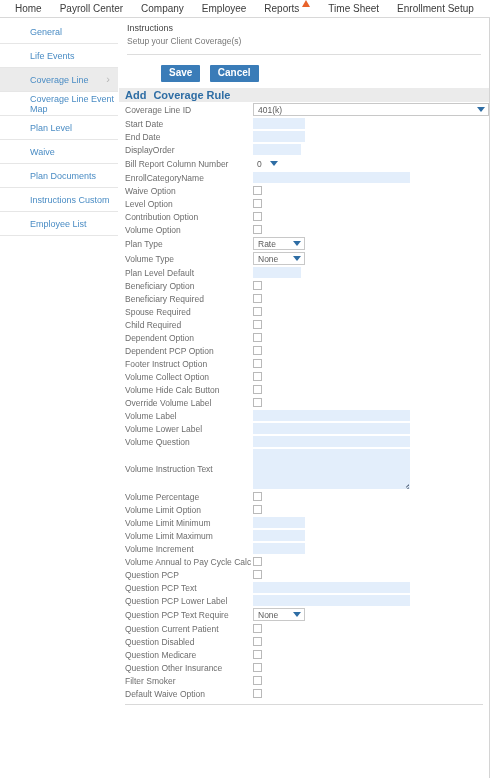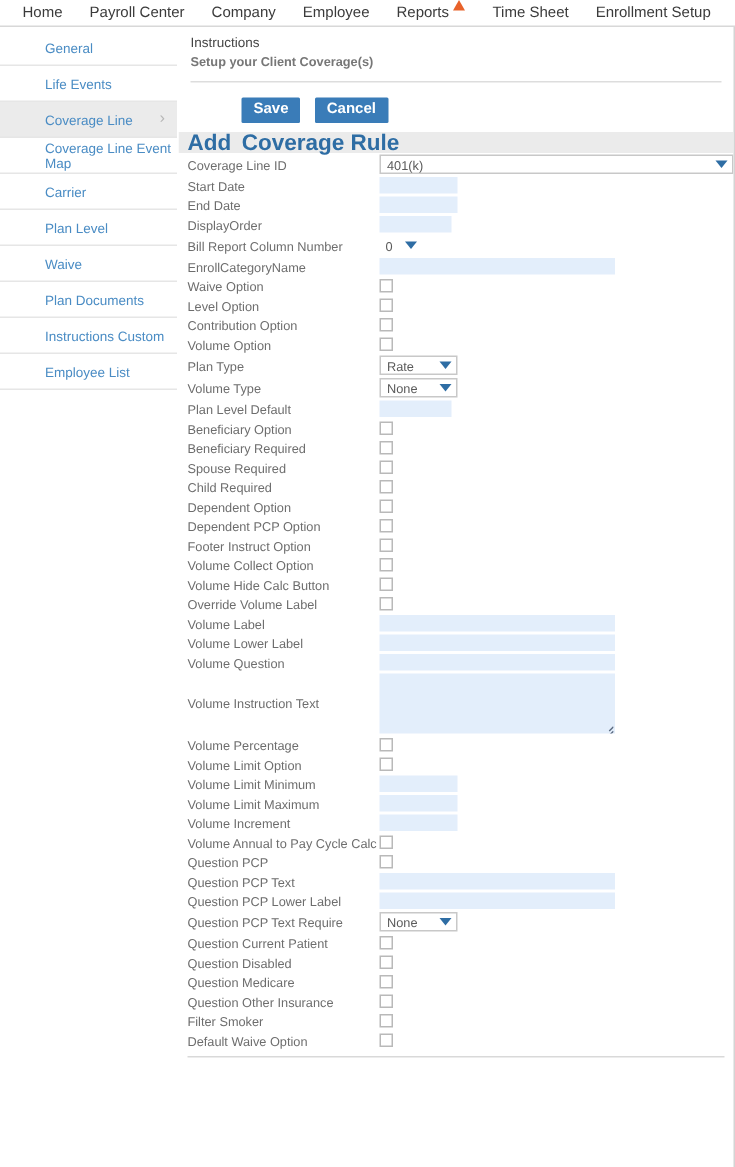--- a/index.html
+++ b/index.html
@@ -76,21 +76,21 @@
     flex: 1 1 auto;
     background: #ffffff;
     border-left: 1px solid #ffffff;
     border-right: 1px solid #d4d4d4;
     padding: 0;
     position: relative;
     overflow: hidden;
   }
   .instr-block { padding: 4px 0 0 8px; }
   .instr-title { font-size: 9px; color: #444; line-height: 13px; }
-  .instr-sub { font-size: 8.5px; color: #777; line-height: 13px; font-weight: bold; }
+  .instr-sub { font-size: 8.5px; color: #777; line-height: 13px; }
   .instr-rule {
     margin: 6px 8px 0 8px;
     border-top: 1px solid #dddddd;
   }
 
   .btnrow {
     padding: 7px 0 6px 42px;
   }
   .btn {
     display: inline-block;
@@ -108,21 +108,21 @@
 
   .addbar {
     background: #ebebeb;
     height: 14px;
     display: flex;
     align-items: center;
     padding-left: 6px;
     gap: 7px;
   }
   .addbar a {
-    font-size: 15px;
+    font-size: 11px;
     color: #2e6da4;
     font-weight: bold;
     text-decoration: none;
     cursor: pointer;
     text-align: center;
   }
 
   
   .form { width: 100%; border-collapse: collapse; }
   .form tr { height: 13px; }
@@ -253,23 +253,20 @@
         <span>Life Events</span>
       </div>
       <div class="side-item active">
         <span>Coverage Line</span>
         <span class="side-chevron">›</span>
       </div>
       <div class="side-item">
         <span>Coverage Line Event Map</span>
       </div>
       <div class="side-item">
-        <span>Carrier</span>
-      </div>
-      <div class="side-item">
         <span>Plan Level</span>
       </div>
       <div class="side-item">
         <span>Waive</span>
       </div>
       <div class="side-item">
         <span>Plan Documents</span>
       </div>
       <div class="side-item">
         <span>Instructions Custom</span>

